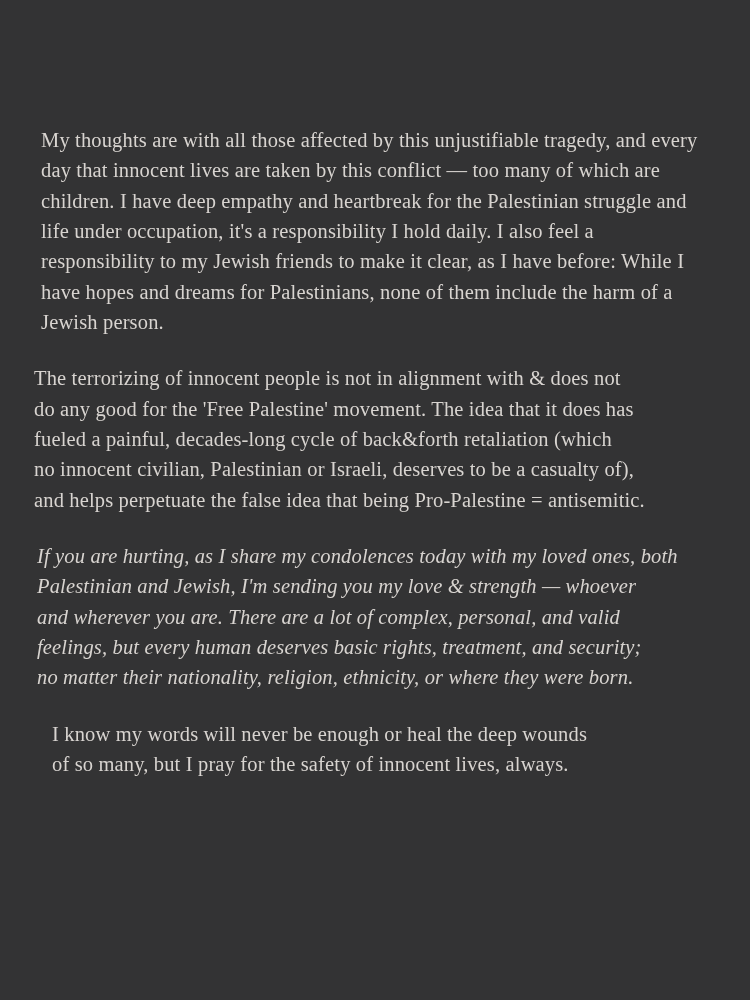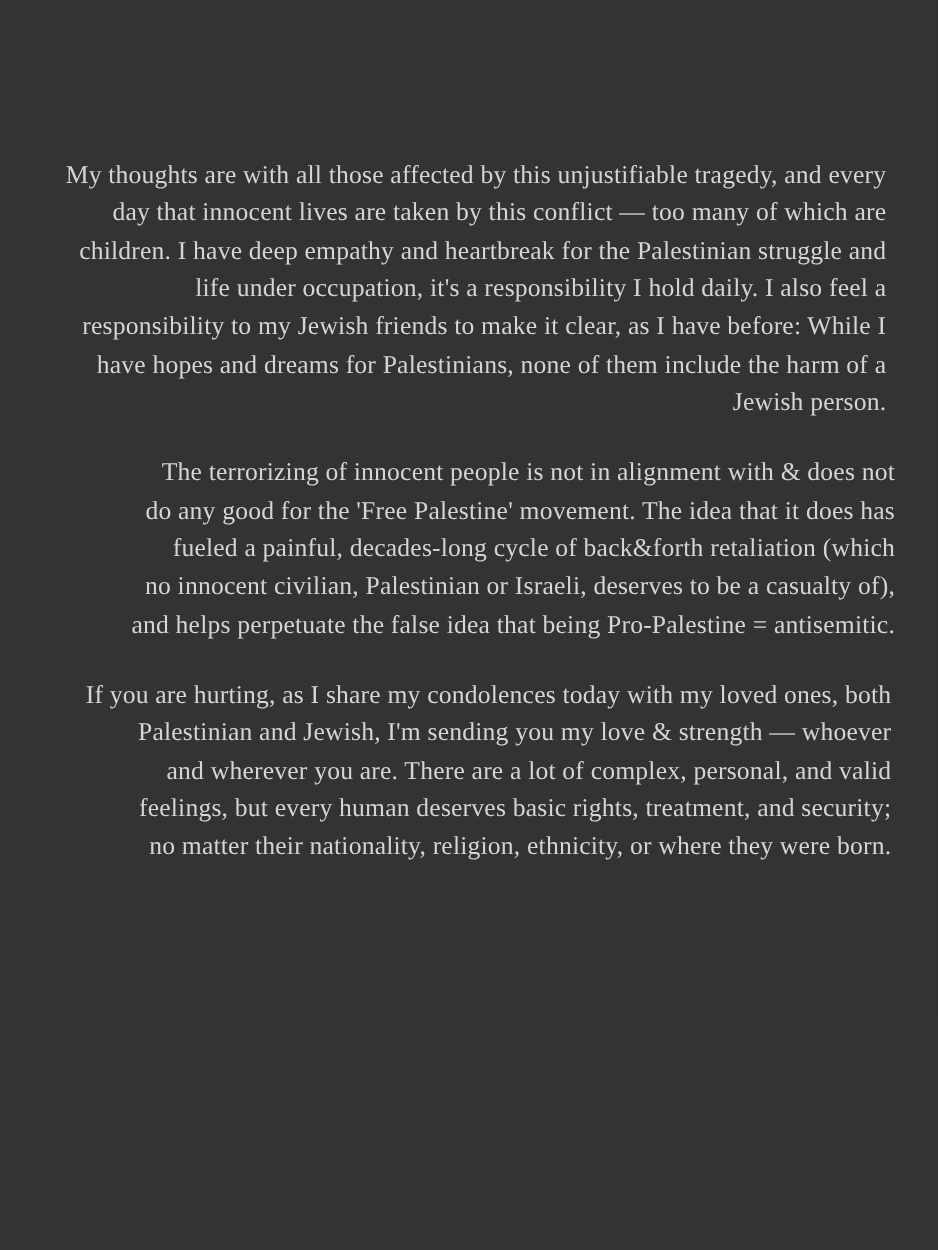--- a/index.html
+++ b/index.html
@@ -26,33 +26,34 @@
   .statement-body {
     width: 682px;
     color: #d8d4d0;
     font-size: 20.5px;
     line-height: 1.48;
     text-align: center;
     letter-spacing: 0.15px;
   }
   .statement-paragraph {
     margin: 0 0 26px 0;
-    text-align: right;
+    text-align: left;
     text-wrap: balance;
   }
   .statement-paragraph:last-child {
     margin-bottom: 0;
   }
   .p-1 { width: 668px; margin-left: auto; margin-right: auto; }
   .p-2 { width: 682px; margin-left: auto; margin-right: auto; font-family: Liberation Serif, serif; }
-  .p-3 { width: 676px; margin-left: auto; margin-right: auto; }
+  .p-3 { width: 676px; margin-left: auto; margin-right: auto; font-style: italic; }
   .p-4 { width: 646px; margin-left: auto; margin-right: auto; }
 </style>
 </head>
 <body>
 
 <div class="statement-card">
   <div class="statement-body">
     <p class="statement-paragraph p-1">My thoughts are with all those affected by this unjustifiable tragedy, and every day that innocent lives are taken by this conflict — too many of which are children. I have deep empathy and heartbreak for the Palestinian struggle and life under occupation, it's a responsibility I hold daily. I also feel a responsibility to my Jewish friends to make it clear, as I have before: While I have hopes and dreams for Palestinians, none of them include the harm of a Jewish person.</p>
     <p class="statement-paragraph p-2">The terrorizing of innocent people is not in alignment with &amp; does not do any good for the 'Free Palestine' movement. The idea that it does has fueled a painful, decades-long cycle of back&amp;forth retaliation (which no innocent civilian, Palestinian or Israeli, deserves to be a casualty of), and helps perpetuate the false idea that being Pro-Palestine = antisemitic.</p>
     <p class="statement-paragraph p-3">If you are hurting, as I share my condolences today with my loved ones, both Palestinian and Jewish, I'm sending you my love &amp; strength — whoever and wherever you are. There are a lot of complex, personal, and valid feelings, but every human deserves basic rights, treatment, and security; no matter their nationality, religion, ethnicity, or where they were born.</p>
+    <p class="statement-paragraph p-4">I know my words will never be enough or heal the deep wounds of so many, but I pray for the safety of innocent lives, always.</p>
   </div>
 </div>
 
 </body></html>

